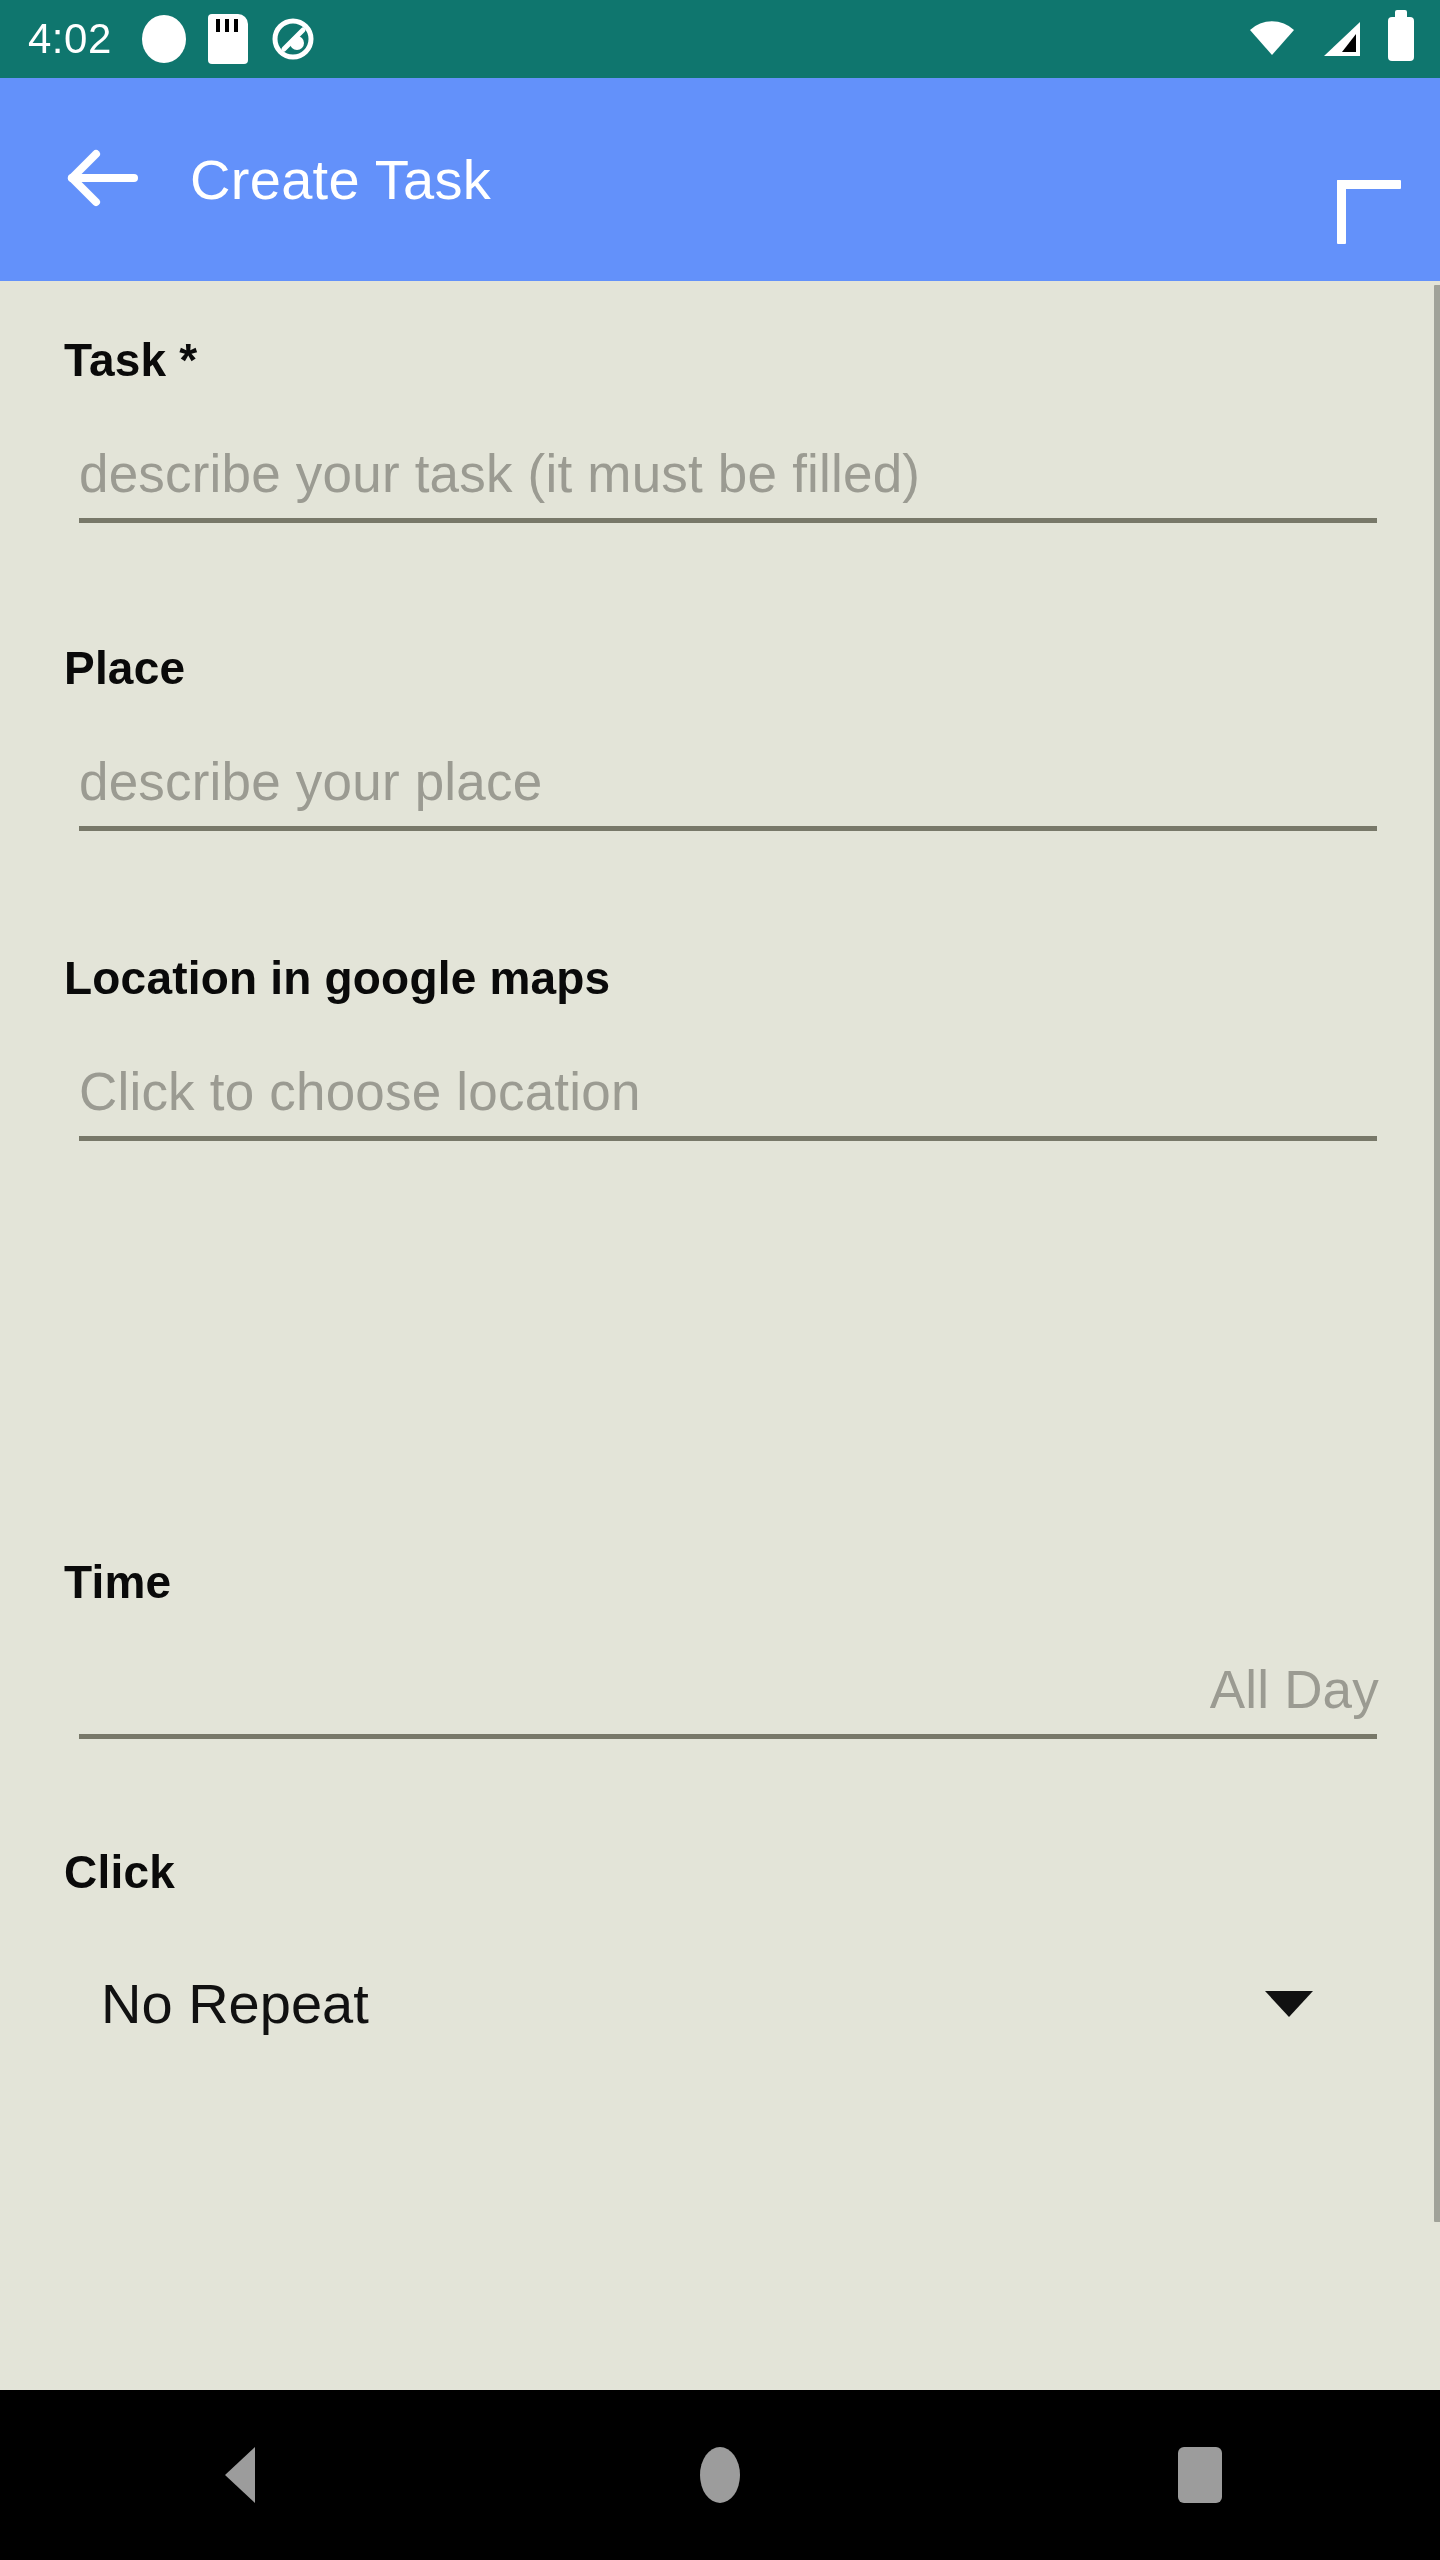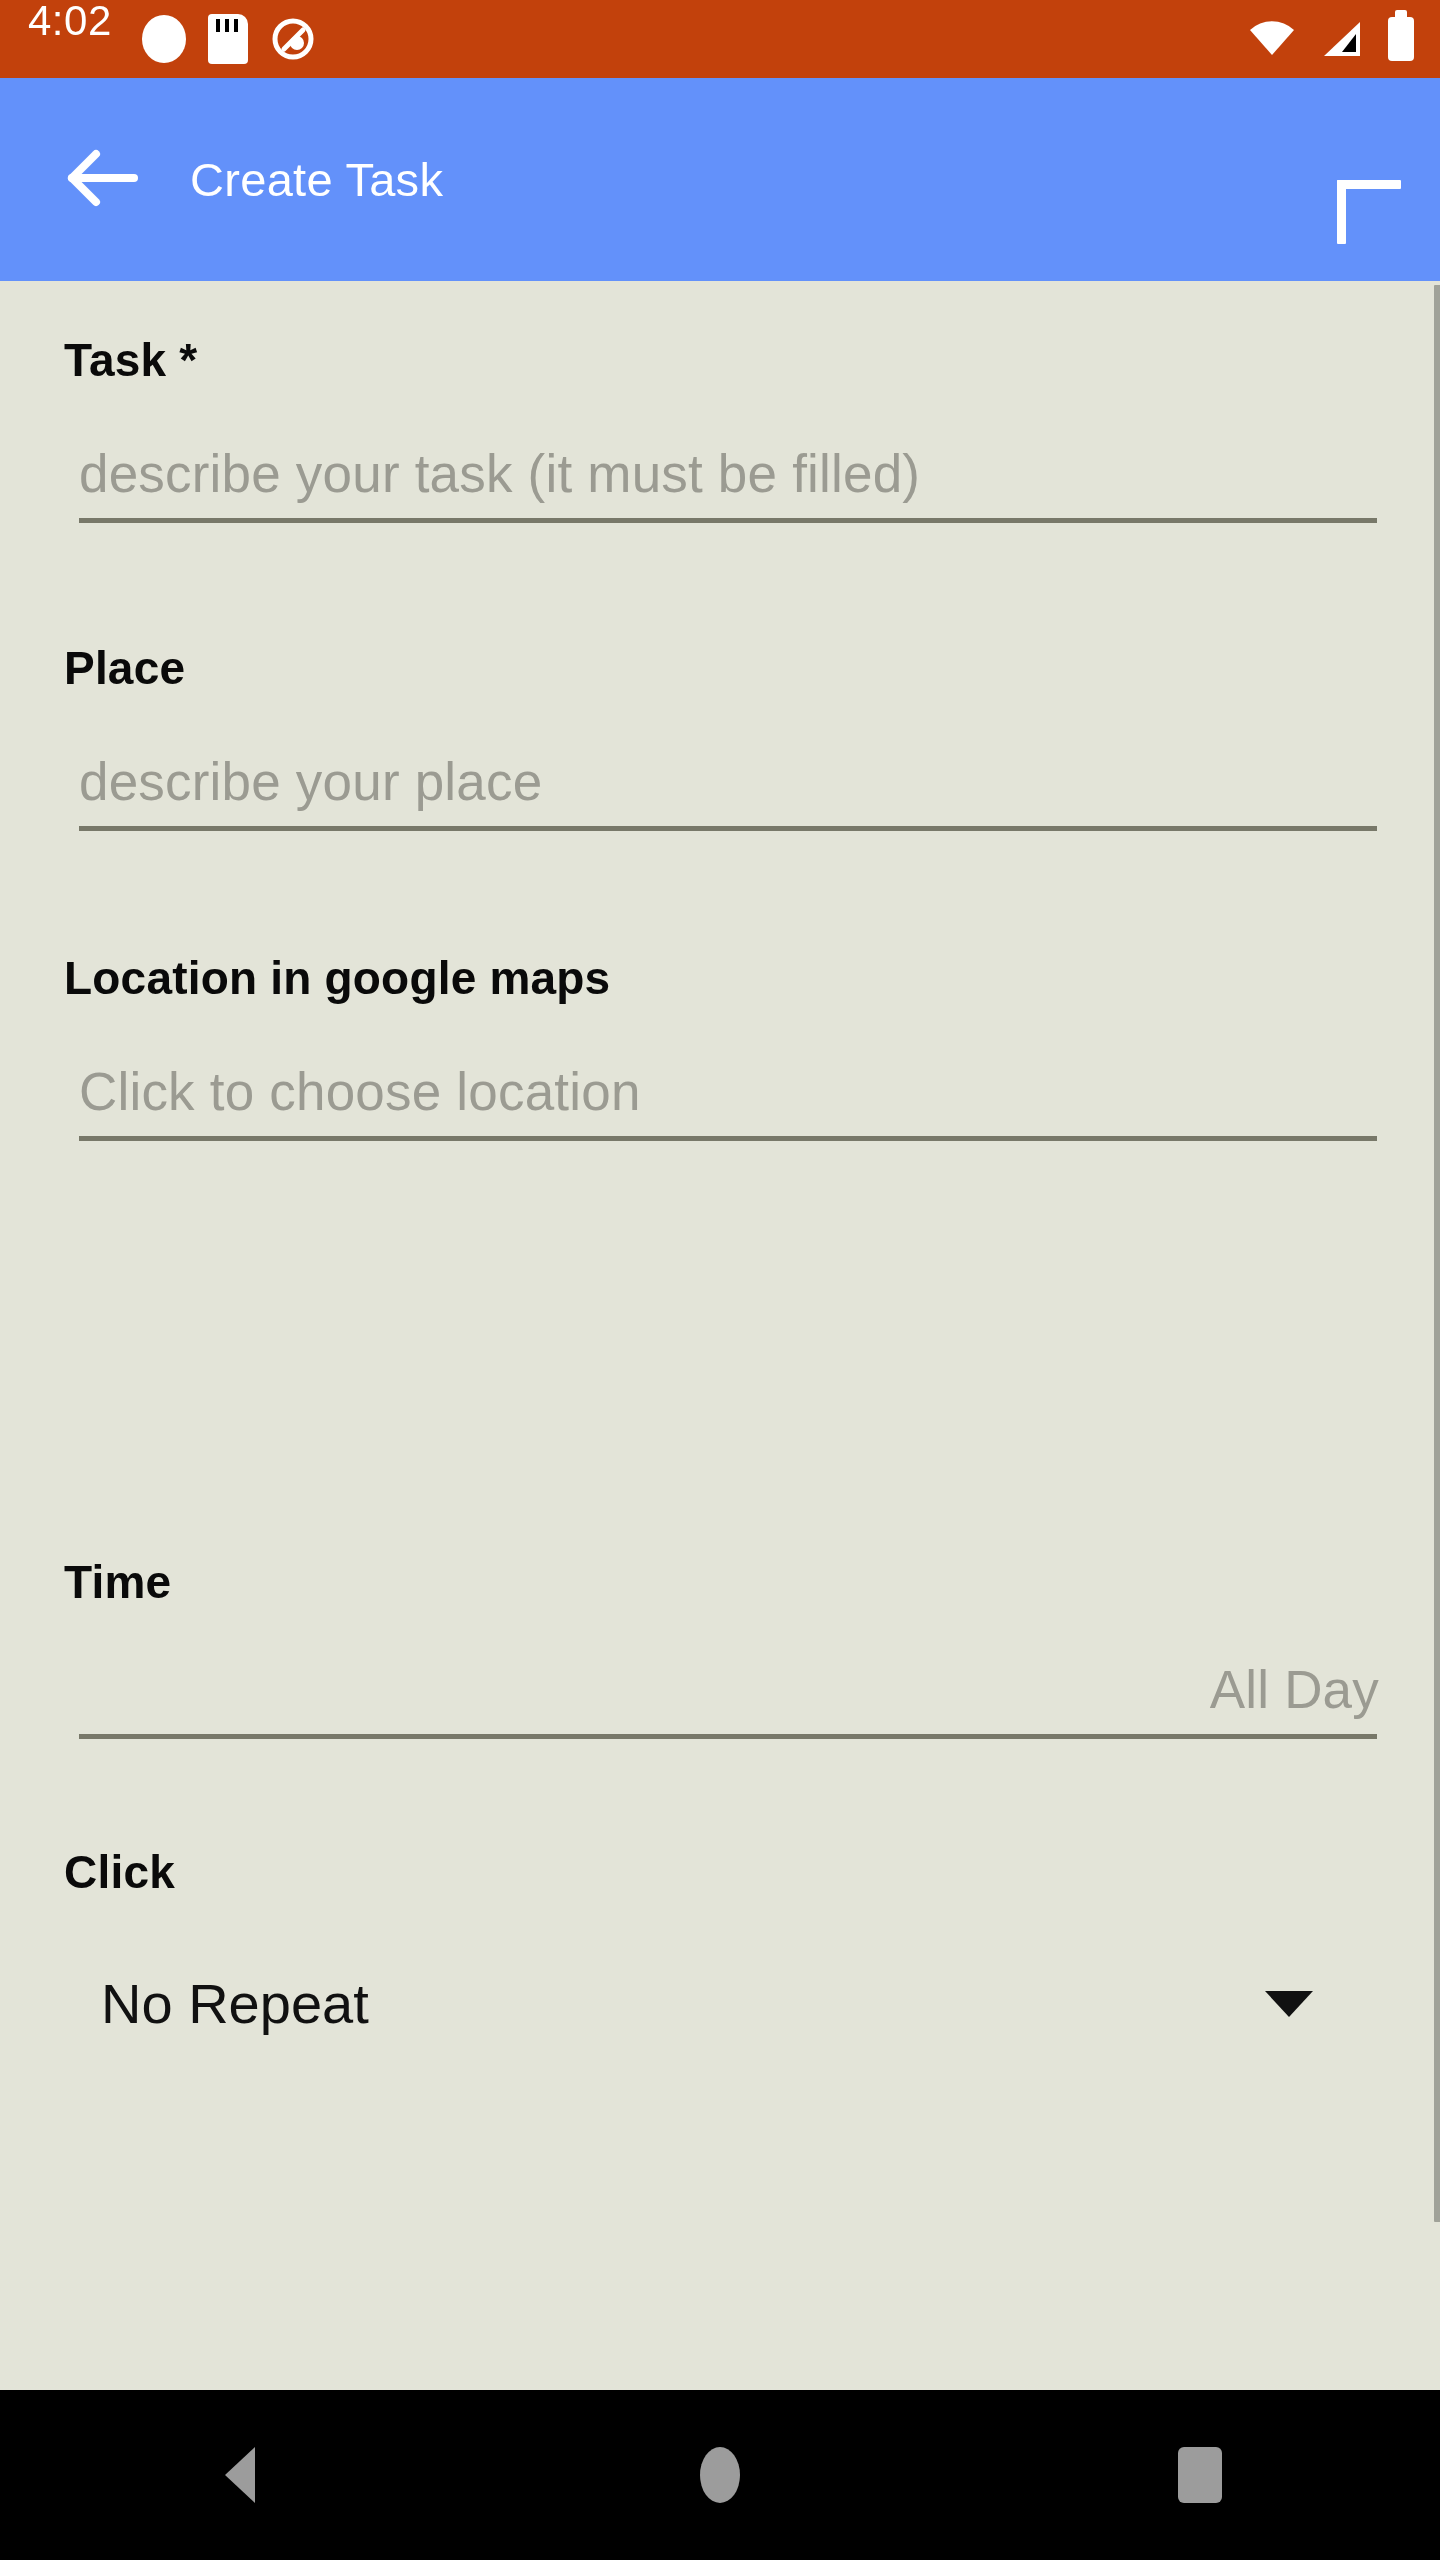--- a/index.html
+++ b/index.html
@@ -7,22 +7,22 @@
     width:1440px; height:2560px;
     background:#000;
     font-family:"Liberation Sans", sans-serif;
     overflow:hidden;
   }
   #screen { position:relative; width:1440px; height:2560px; background:#E3E4D8; }
 
   
   .statusbar{
     position:absolute; top:0; left:0; width:1440px; height:78px;
-    background:#c2410c; color:#fff;
-    display:flex; 
+    background:#0f766e; color:#fff;
+    display:flex; align-items:center;
   }
   .sb-clock{
     font-size:42px; line-height:1; margin-left:28px; letter-spacing:.5px;
     color:#fff; font-weight:400;
   }
   .sb-left-icons{ display:flex; align-items:center; gap:22px; margin-left:30px; }
   .sb-spacer{ flex:1; }
   .sb-right-icons{ display:flex; align-items:center; gap:24px; margin-right:26px; }
   .ic-dot{ width:44px; height:48px; background:#fff; border-radius:50%; }
   .ic-sd{ width:40px; height:50px; background:#fff; border-radius:4px 10px 4px 4px; position:relative; }
@@ -51,21 +51,21 @@
     position:absolute; top:78px; left:0; width:1440px; height:203px;
     background:#6391FA;
     display:flex; align-items:center;
   }
   .appbar-back{
     width:110px; height:110px; margin-left:48px;
     display:flex; align-items:center; justify-content:center;
     cursor:pointer;
   }
   .appbar-title{
-    font-size:47px; color:#fff; font-weight:400;
+    font-size:56px; color:#fff; font-weight:400;
     margin-left:32px; letter-spacing:.3px; white-space:nowrap;
   }
   .appbar-grow{ flex:1; }
   .appbar-add{
     width:110px; height:110px; margin-right:48px;
     display:flex; align-items:center; justify-content:center;
     cursor:pointer; position:relative;
   }
   .plus-h{ position:absolute; width:64px; height:9px; background:#fff; border-radius:1px; }
   .plus-v{ position:absolute; width:9px;  height:64px; background:#fff; border-radius:1px; }

